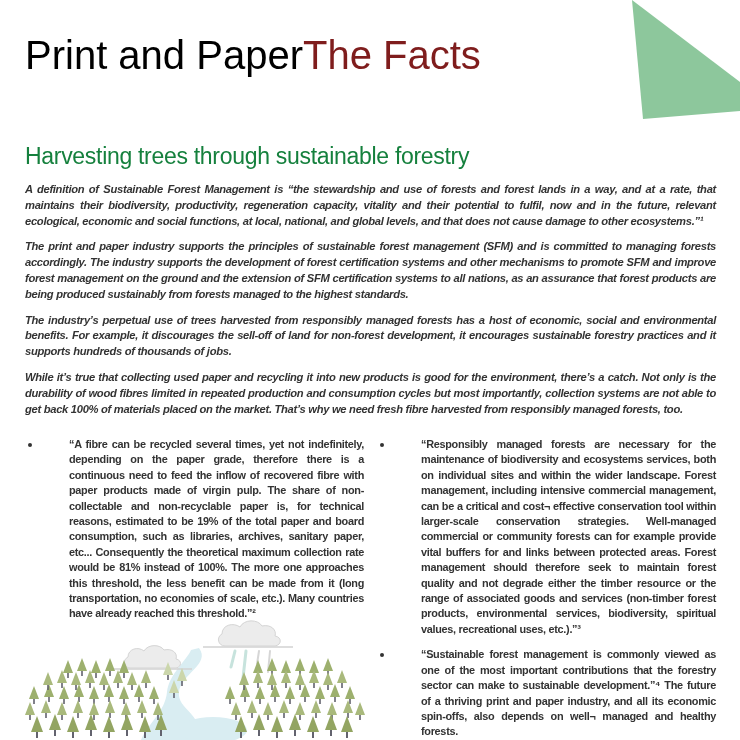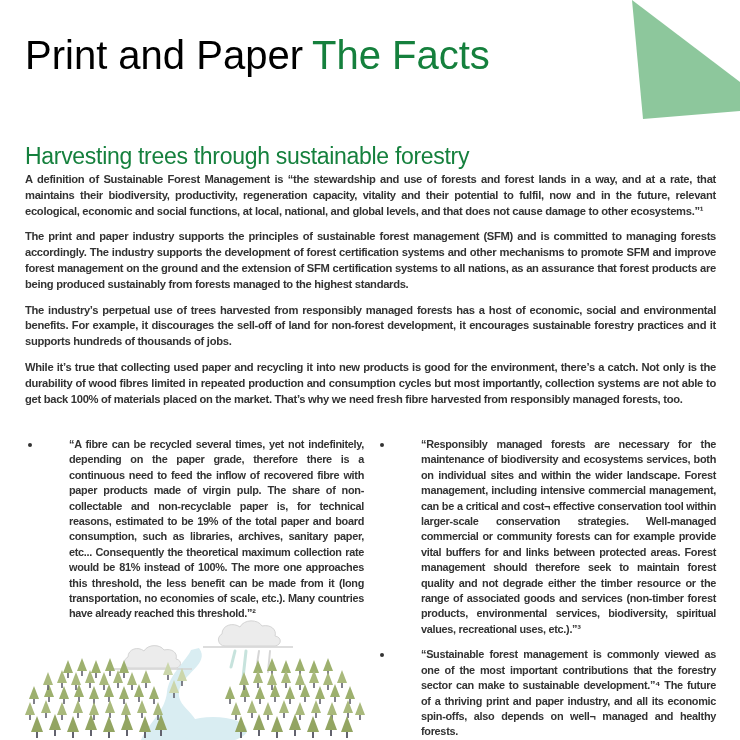--- a/index.html
+++ b/index.html
@@ -8,28 +8,28 @@
     background:#ffffff;font-family:"Liberation Sans", sans-serif;
   }
   
   .corner-tri{position:absolute;top:0;right:0;width:110px;height:120px;}
   
   .title{
     position:absolute;left:25px;top:33px;white-space:nowrap;
     font-size:40px;font-weight:400;color:#3a3a3a;letter-spacing:0px;
   }
   .title .green{color:#000000;}
-  .title .dark{margin-left:9px;color:#15803d;}
+  .title .dark{color:#7f1d1d;}
   
   .heading{
     position:absolute;left:25px;top:124px;
     font-size:23px;font-weight:400;color:#15803d;letter-spacing:-0.3px;
   }
   
-  .intro{position:absolute;left:25px;top:172px;width:691px;}
+  .intro{position:absolute;left:25px;top:182px;width:691px;font-style:italic;}
   .intro p{
     margin:0 0 10px 0;text-align:justify;
     font-size:11.2px;line-height:15.8px;font-weight:600;
     color:#333333;letter-spacing:-0.3px;
   }
   
   .columns{position:absolute;left:25px;top:437px;width:691px;display:flex;gap:13px;}
   .col{width:339px;}
   ul.bullets{list-style:none;margin:0;padding:0;}
   ul.bullets li{

